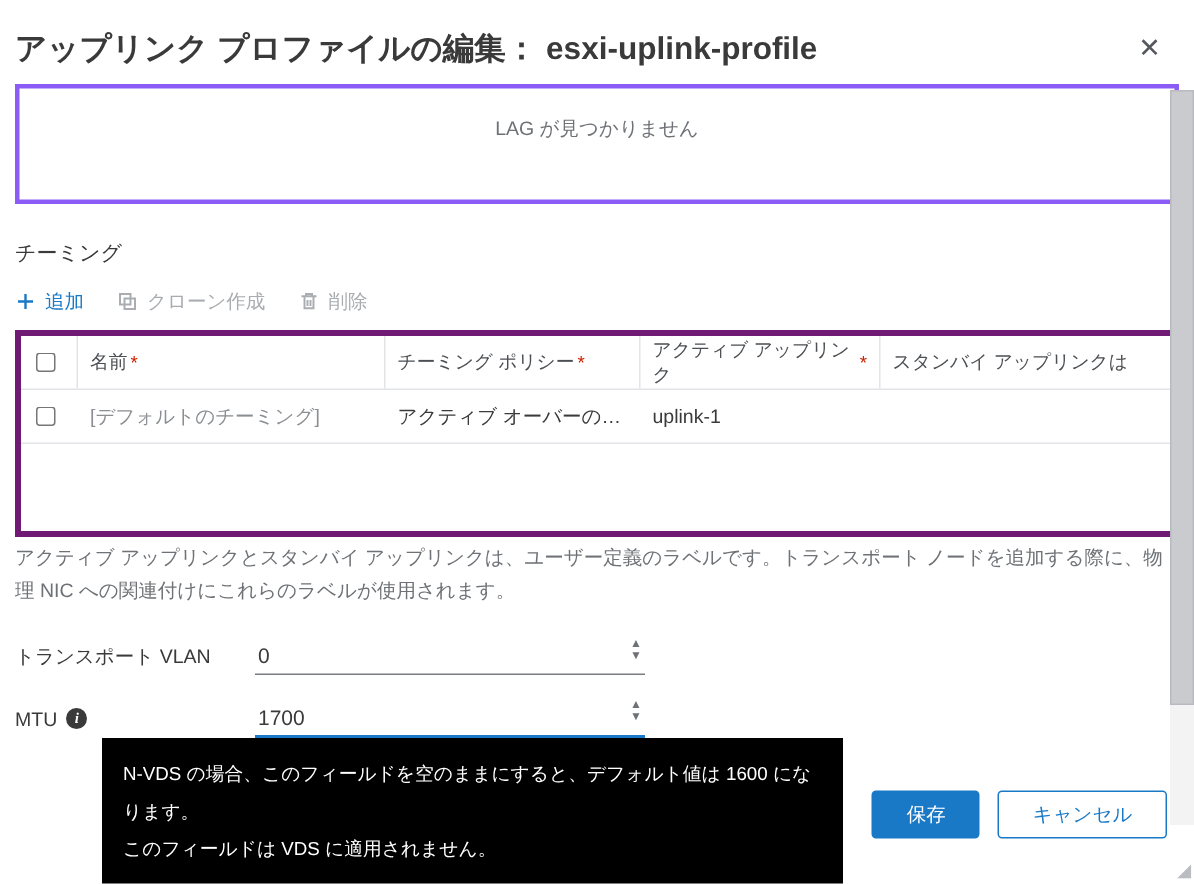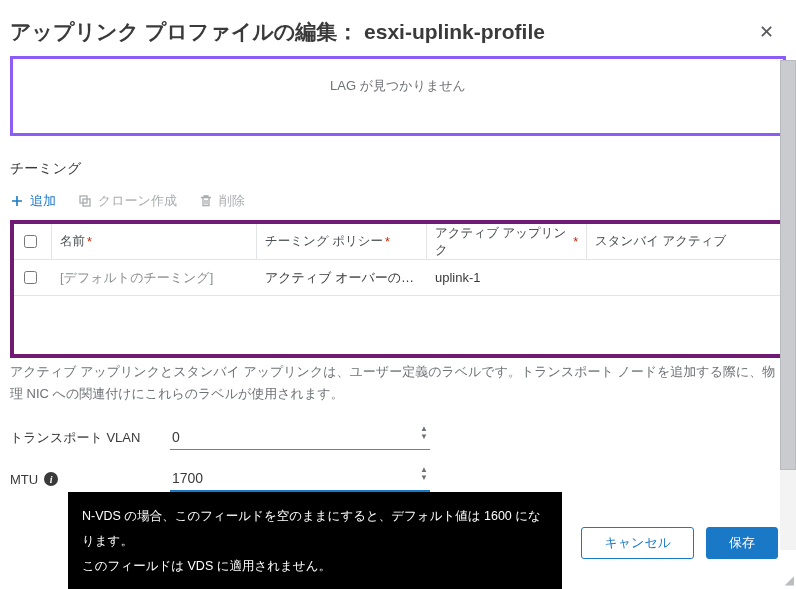--- a/index.html
+++ b/index.html
@@ -126,21 +126,21 @@
         </div>
       <div class="col col-pol">
           <span>チーミング ポリシー</span>
           <span class="req">*</span>
         </div>
       <div class="col col-act">
           <span>アクティブ アップリンク</span>
           <span class="req">*</span>
         </div>
       <div class="col col-stby">
-          <span>スタンバイ アクティブ</span>
+          <span>スタンバイ アップリンクは</span>
         </div>
     </div>
     <div class="trow tdata">
       <div class="col-chk">
           <input type="checkbox" style="">
         </div>
       <div class="col-name">[デフォルトのチーミング]</div>
       <div class="col-pol" style="color:#3a3a3a">アクティブ オーバーの…</div>
       <div class="col-act" style="color:#3a3a3a">uplink-1</div>
       <div class="col-stby"></div>
@@ -176,17 +176,17 @@
   </div>
 
 </div>
 
 <div class="tooltip">
   <div>N-VDS の場合、このフィールドを空のままにすると、デフォルト値は 1600 になります。</div>
   <div>このフィールドは VDS に適用されません。</div>
 </div>
 
 <div class="footer">
+  <button class="btn btn-pri">保存</button>
   <button class="btn btn-sec">キャンセル</button>
-  <button class="btn btn-pri">保存</button>
 </div>
 
 <div class="resize-grip">◢</div>
 
 </body></html>

